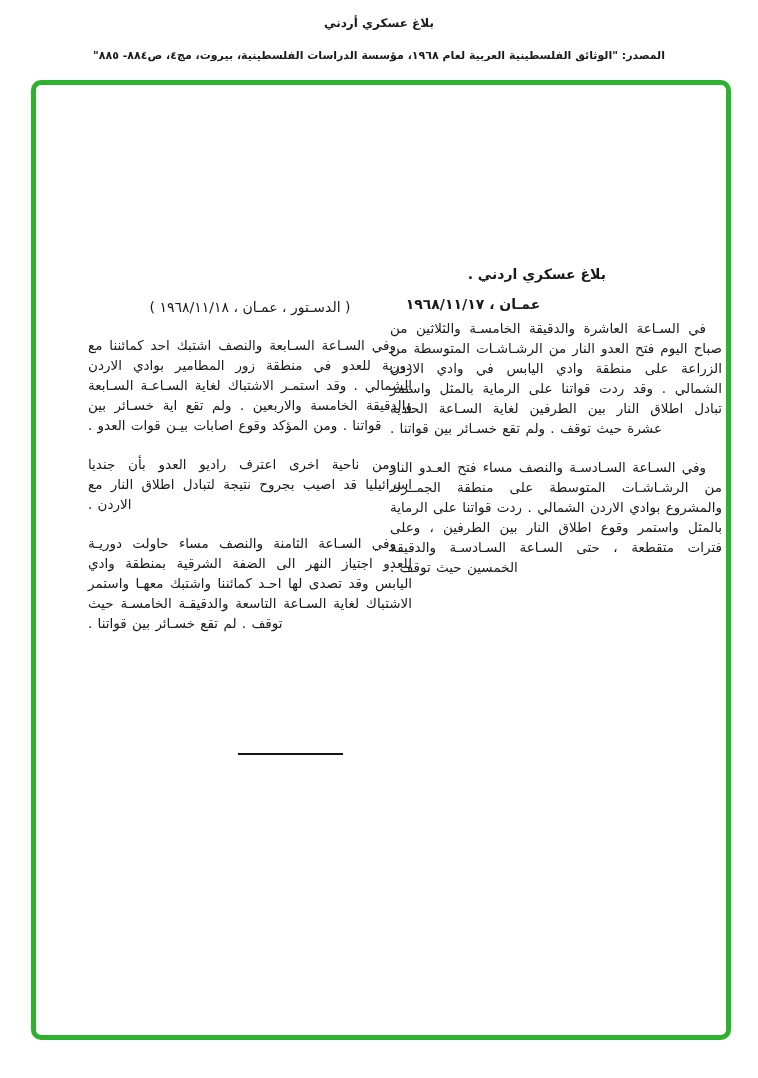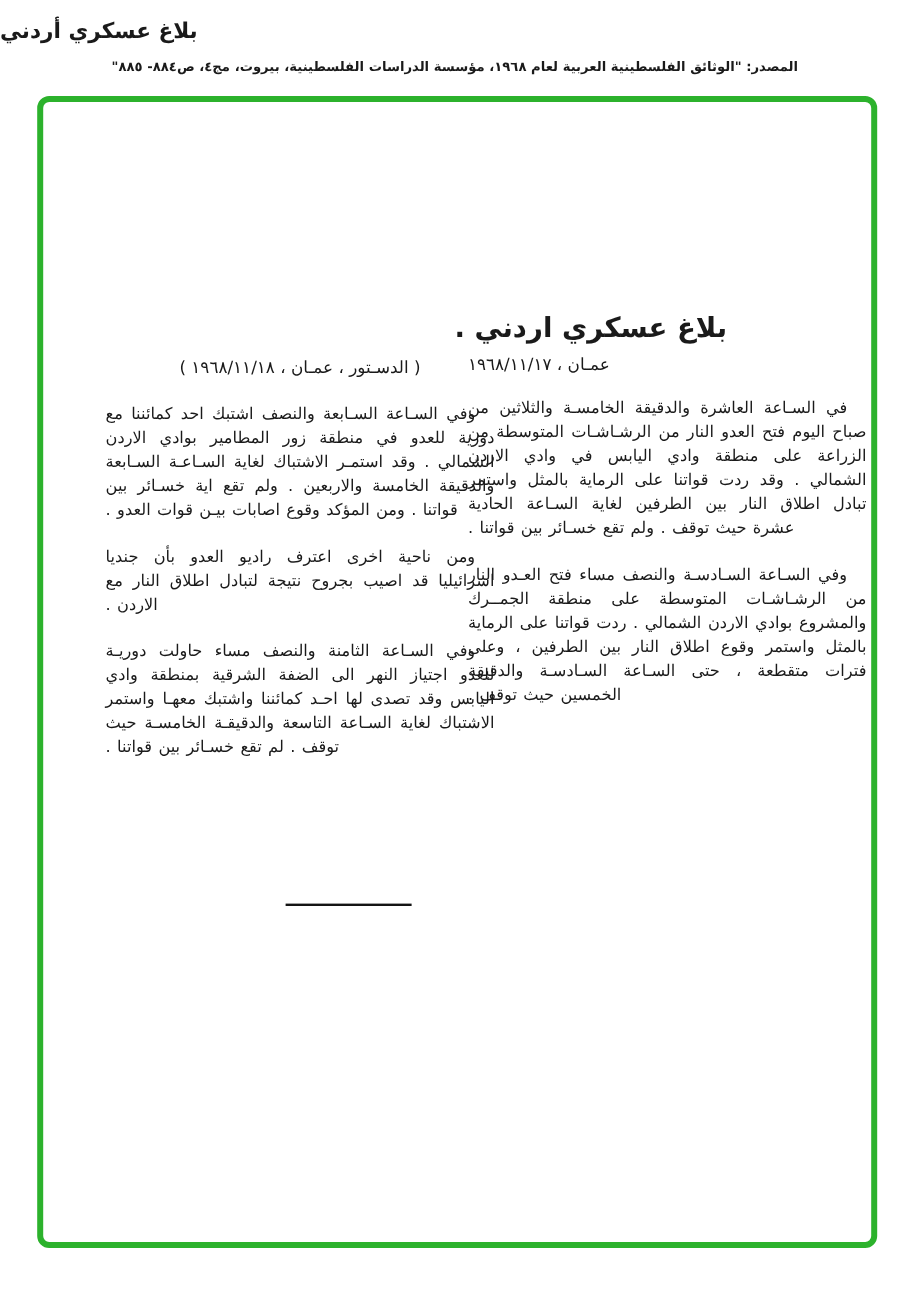--- a/index.html
+++ b/index.html
@@ -14,22 +14,22 @@
     font-family: "DejaVu Sans", sans-serif;
     direction: rtl;
     color: #1a1a1a;
     overflow: hidden;
   }
   .page-title {
     position: absolute;
     top: 16px;
     left: 0;
     width: 758px;
-    text-align: left;
-    font-size: 18px;
+    text-align: center;
+    font-size: 12px;
     font-weight: bold;
     letter-spacing: 0.5px;
   }
   .source-line {
     position: absolute;
     top: 49px;
     left: 0;
     width: 758px;
     text-align: center;
     font-size: 11px;
@@ -59,31 +59,32 @@
   .col-left {
     left: 40px;
     top: 297px;
     width: 324px;
     margin-left: 48px;
   }
   .communique-heading {
     text-align: right;
     padding-left: 0;
     padding-right: 116px;
-    font-size: 23px;
+    font-size: 14px;
     font-weight: bold;
     white-space: nowrap;
     margin-bottom: 10px;
   }
   .dateline {
-    text-align: left;
+    text-align: center;
     padding-right: 166px;
     font-size: 14px;
     white-space: nowrap;
-    margin-bottom: 16px;
+    margin-bottom: 4px;
+    font-weight: bold;
   }
   .left-header {
     text-align: center;
     font-size: 14px;
     white-space: nowrap;
     margin-bottom: 18px;
   }
   .para {
     text-align: justify;
     text-align-last: left;

